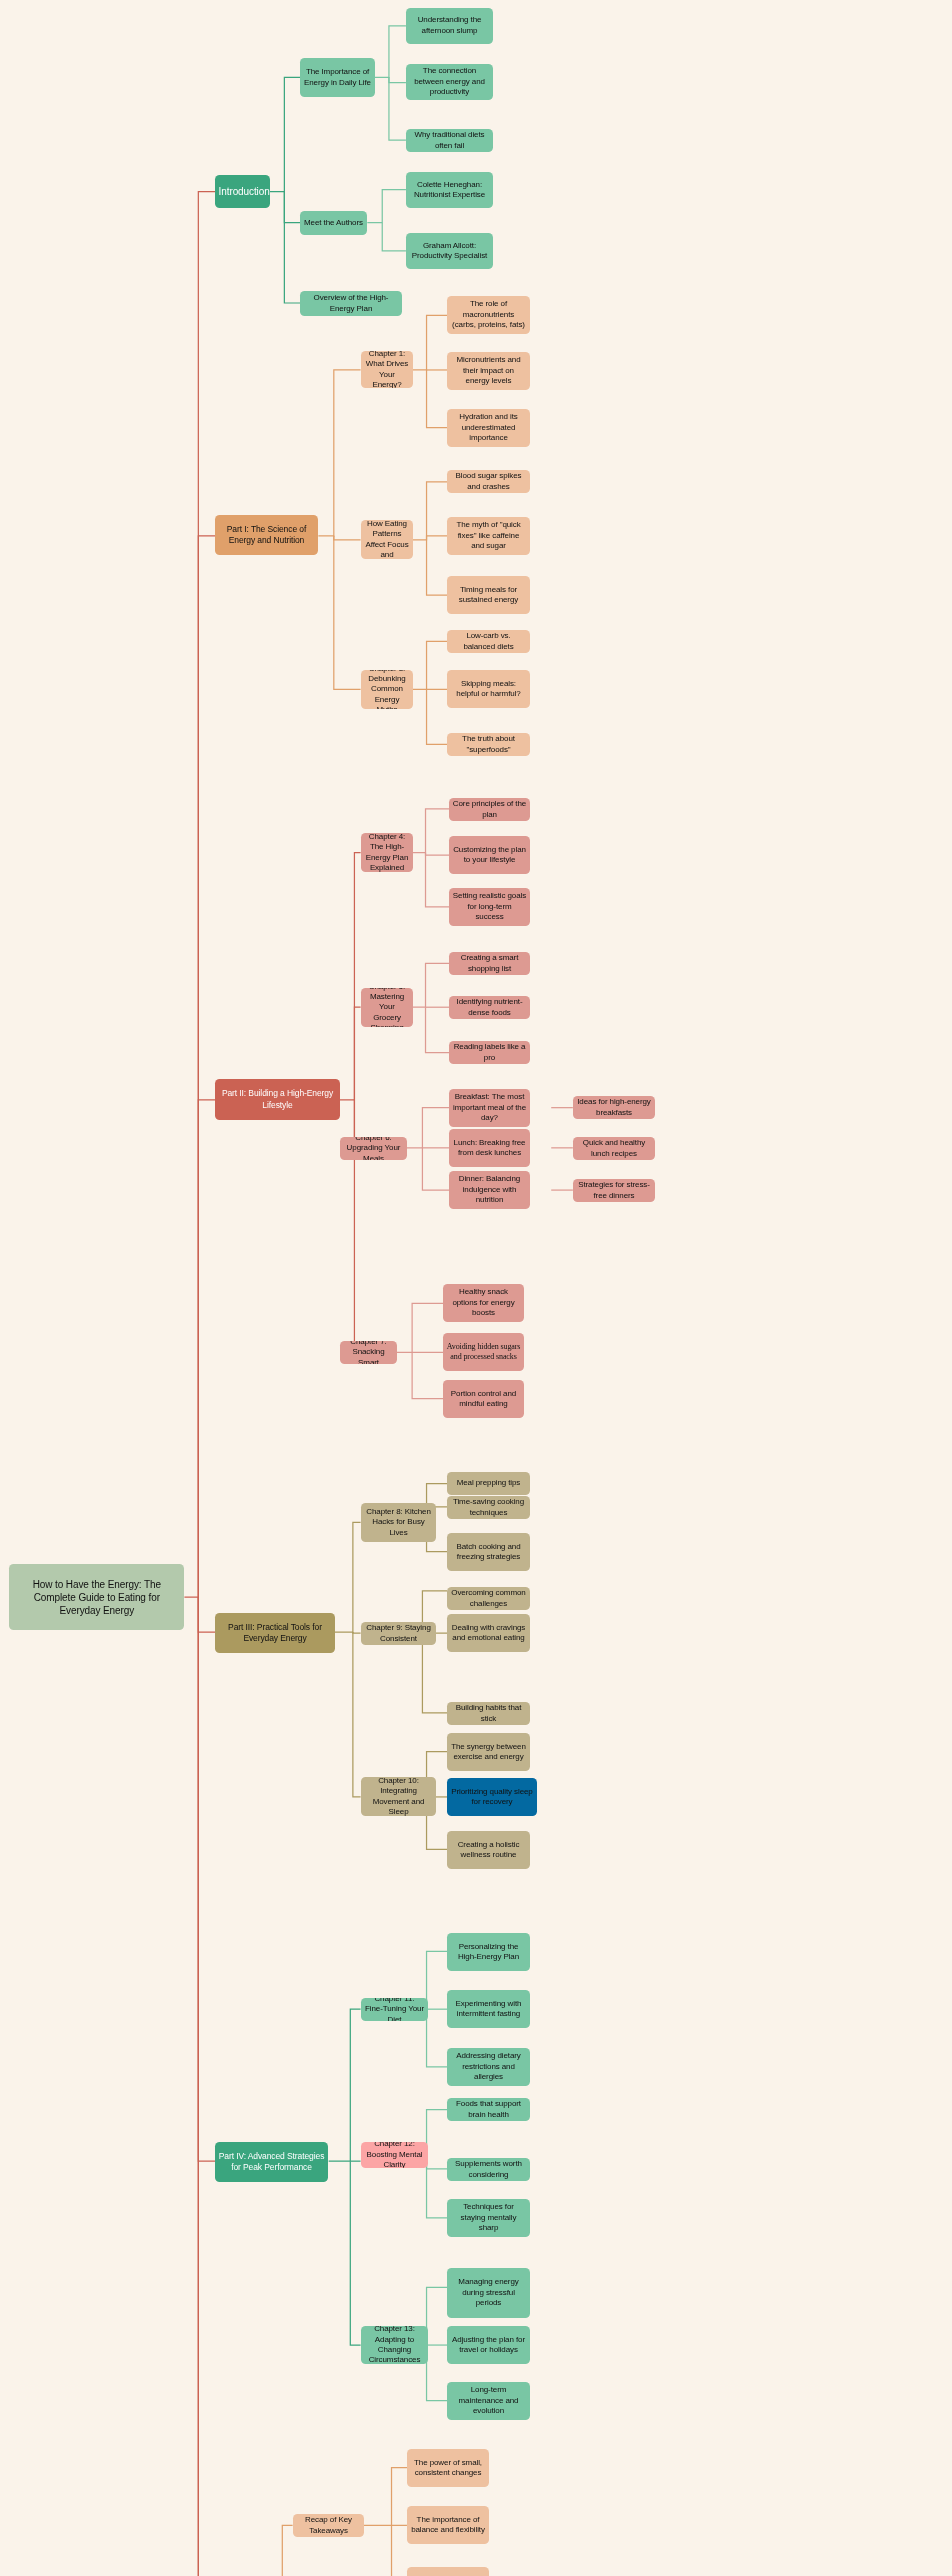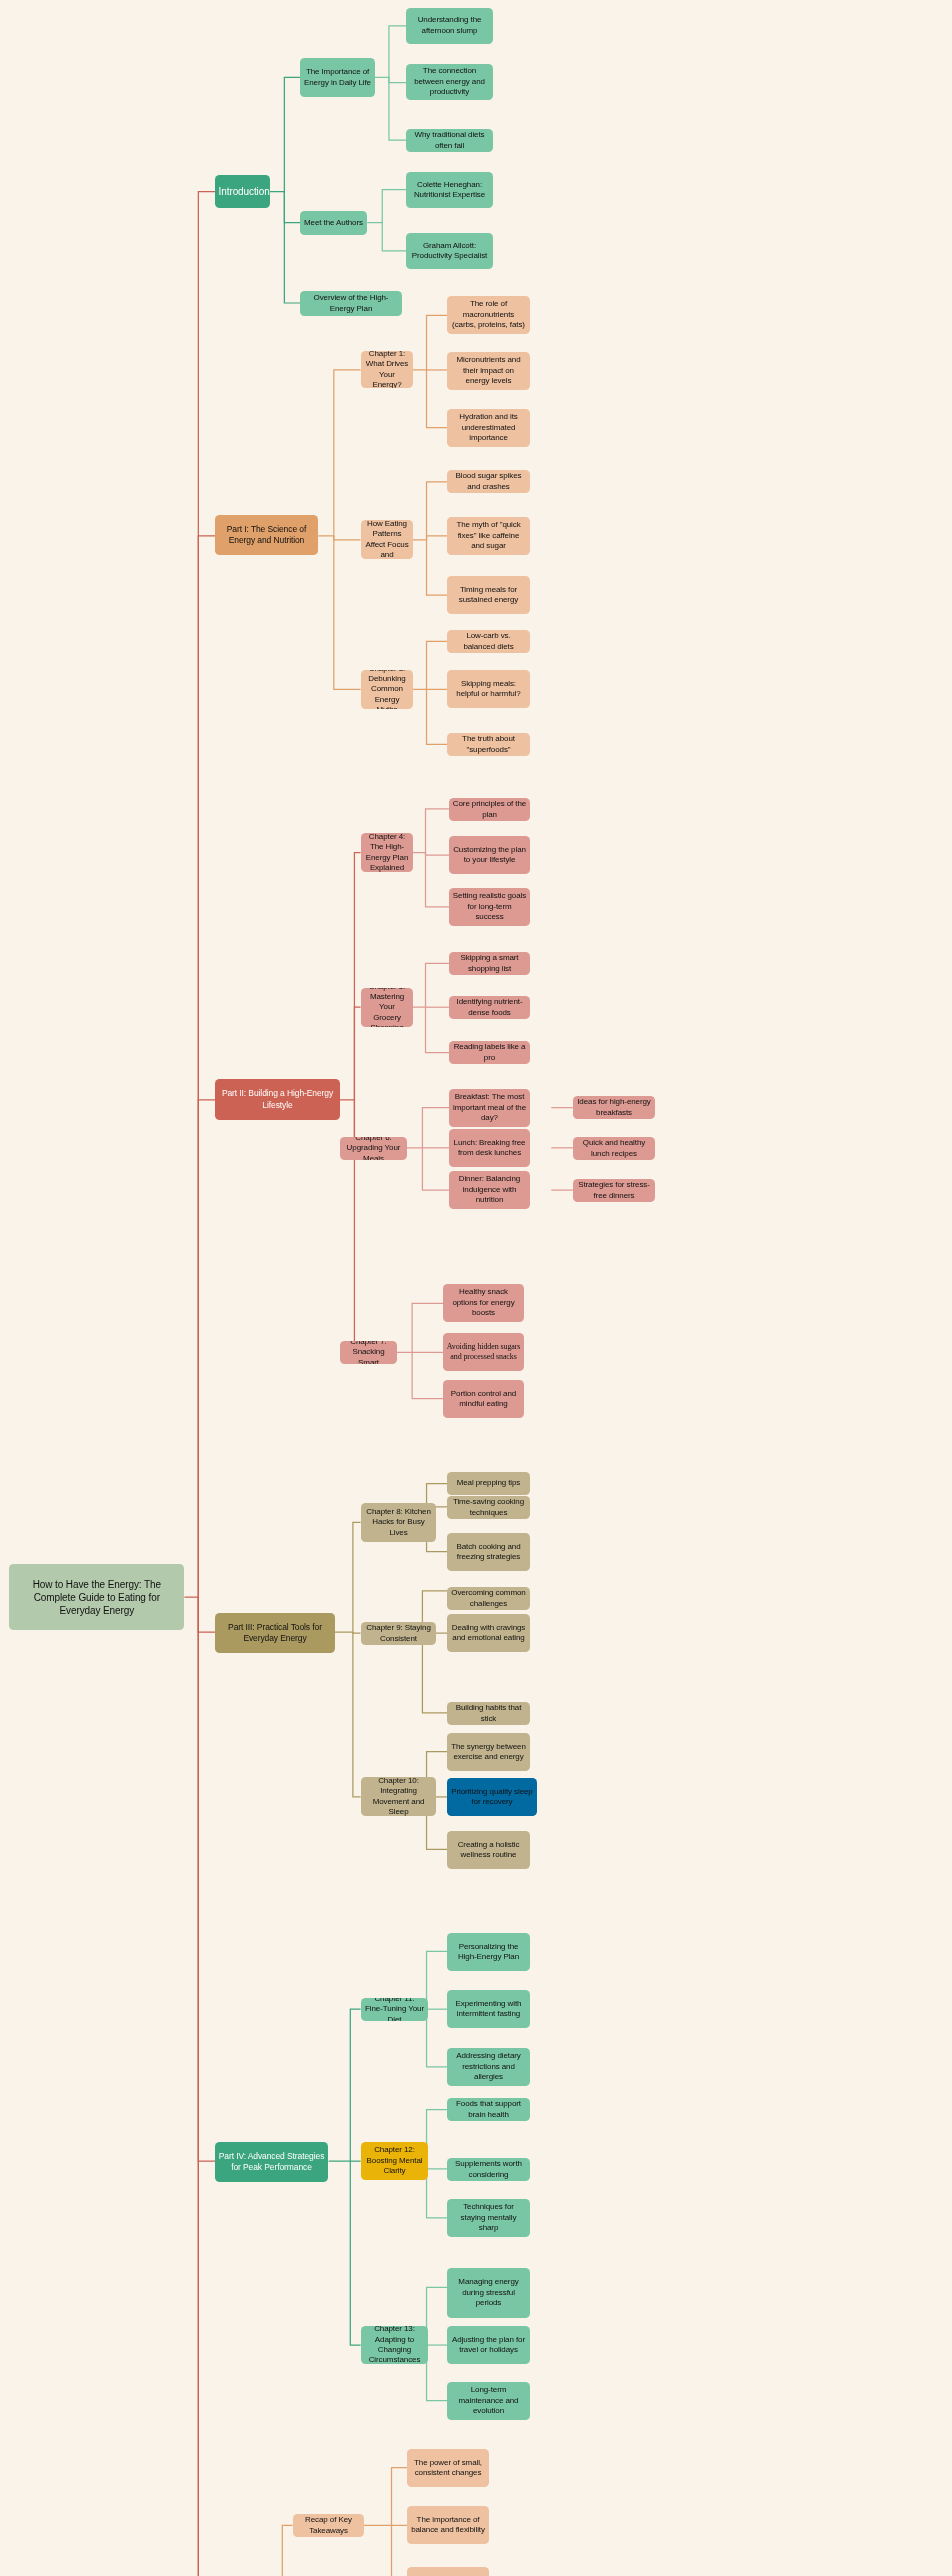--- a/index.html
+++ b/index.html
@@ -258,21 +258,21 @@
   <div class="node" style="left:449px; top:836px; width:81px; height:38px; background:#dd9a92; font-size:8px;">
     <span>Customizing the plan to your lifestyle</span>
   </div>
   <div class="node" style="left:449px; top:888px; width:81px; height:38px; background:#dd9a92; font-size:8px;">
     <span>Setting realistic goals for long-term success</span>
   </div>
   <div class="node" style="left:361px; top:988px; width:52px; height:39px; background:#dd9a92; font-size:8px;">
     <span>Chapter 5: Mastering Your Grocery Shopping</span>
   </div>
   <div class="node" style="left:449px; top:952px; width:81px; height:23px; background:#dd9a92; font-size:8px;">
-    <span>Skipping a smart shopping list</span>
+    <span>Creating a smart shopping list</span>
   </div>
   <div class="node" style="left:449px; top:996px; width:81px; height:23px; background:#dd9a92; font-size:8px;">
     <span>Identifying nutrient-dense foods</span>
   </div>
   <div class="node" style="left:449px; top:1041px; width:81px; height:23px; background:#dd9a92; font-size:8px;">
     <span>Reading labels like a pro</span>
   </div>
   <div class="node" style="left:340px; top:1137px; width:67px; height:23px; background:#dd9a92; font-size:8px;">
     <span>Chapter 6: Upgrading Your Meals</span>
   </div>
@@ -355,21 +355,21 @@
   </div>
   <div class="node" style="left:447px; top:1933px; width:83px; height:38px; background:#79c6a4; font-size:8px;">
     <span>Personalizing the High-Energy Plan</span>
   </div>
   <div class="node" style="left:447px; top:1990px; width:83px; height:38px; background:#79c6a4; font-size:8px;">
     <span>Experimenting with intermittent fasting</span>
   </div>
   <div class="node" style="left:447px; top:2048px; width:83px; height:38px; background:#79c6a4; font-size:8px;">
     <span>Addressing dietary restrictions and allergies</span>
   </div>
-  <div class="node" style="left:361px; top:2142px; width:67px; height:38px; background:#eab308; font-size:8px;">
+  <div class="node" style="left:361px; top:2142px; width:67px; height:26px; background:#fca5a5; font-size:8px;">
     <span>Chapter 12: Boosting Mental Clarity</span>
   </div>
   <div class="node" style="left:447px; top:2098px; width:83px; height:23px; background:#79c6a4; font-size:8px;">
     <span>Foods that support brain health</span>
   </div>
   <div class="node" style="left:447px; top:2158px; width:83px; height:23px; background:#79c6a4; font-size:8px;">
     <span>Supplements worth considering</span>
   </div>
   <div class="node" style="left:447px; top:2199px; width:83px; height:38px; background:#79c6a4; font-size:8px;">
     <span>Techniques for staying mentally sharp</span>

